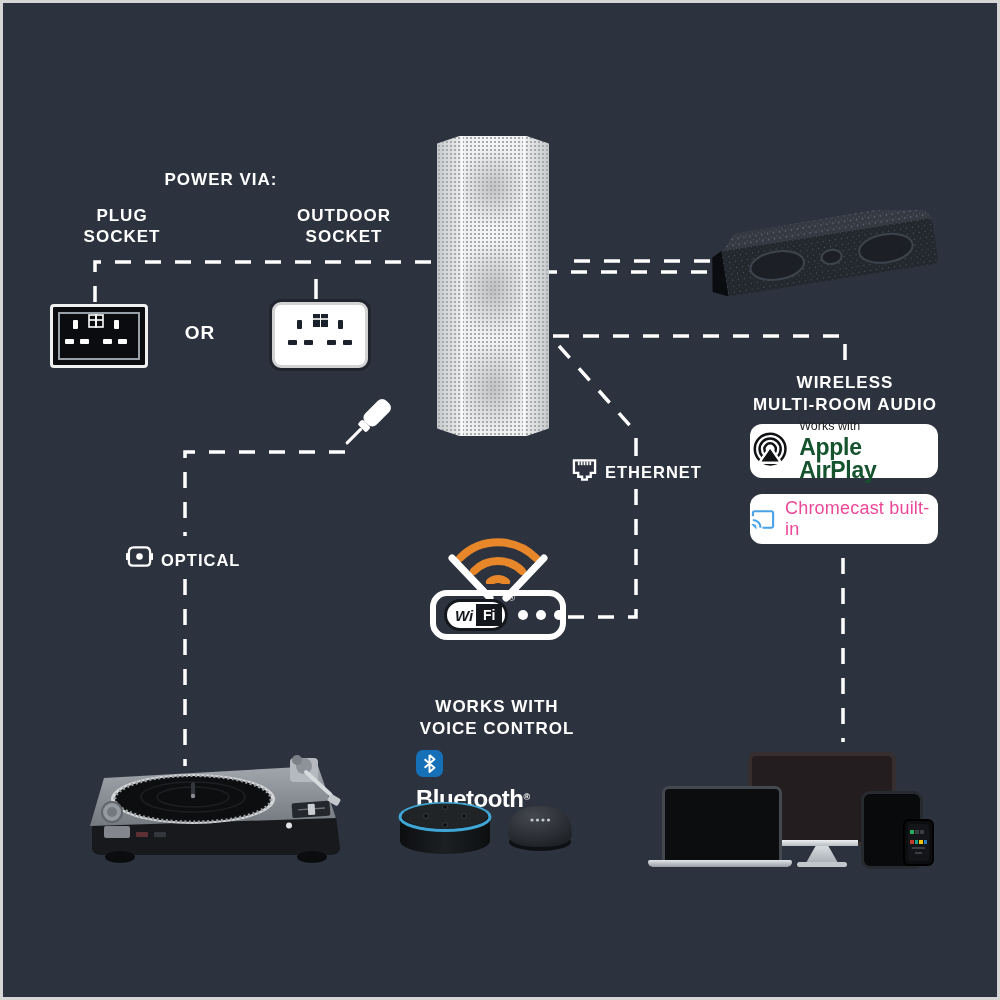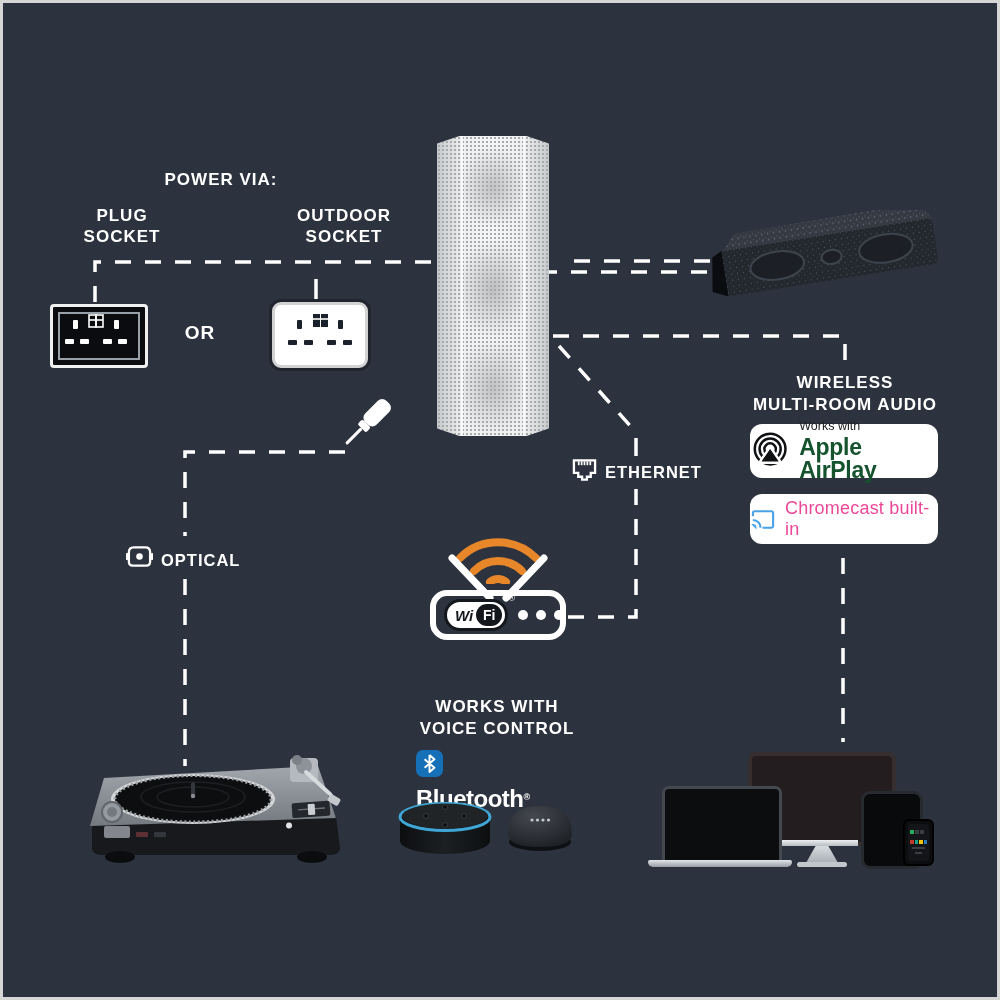--- a/index.html
+++ b/index.html
@@ -72,21 +72,21 @@
   .router{
     position:absolute;left:430px;top:590px;width:136px;height:50px;
     border:6px solid #ffffff;border-radius:17px;background:transparent;
     display:flex;align-items:center;gap:10px;padding:0 8px;box-sizing:border-box;
   }
   .wifi-pill{
     position:relative;display:flex;align-items:center;background:#ffffff;
     border:3px solid #14171c;border-radius:16px;height:26px;padding:0 3px 0 8px;
   }
   .wifi-wi{font-weight:700;font-size:15px;color:#14171c;letter-spacing:0;font-style:italic;}
-  .wifi-fi-box{background:#14171c;border-radius:11px;height:22px;min-width:26px;margin-left:3px;
+  .wifi-fi-box{background:#14171c;border-radius:0;height:22px;min-width:26px;margin-left:3px;
     display:flex;align-items:center;justify-content:center;}
   .wifi-fi{font-weight:700;font-size:14px;color:#ffffff;}
   .wifi-reg{position:absolute;top:-9px;right:-10px;font-size:9px;color:#ffffff;font-weight:400;}
   .router-dots{display:flex;gap:8px;}
   .router-dots i{width:10px;height:10px;border-radius:50%;background:#ffffff;}
   
   .bt-row{position:absolute;left:416px;top:748px;display:flex;align-items:flex-start;gap:7px;flex-direction:column;}
   .bt-icon{width:27px;height:27px;border-radius:7px;background:#1670b8;
     display:flex;align-items:center;justify-content:center;margin-top:2px;}
   .bt-word{font-weight:700;font-size:24px;color:#fff;letter-spacing:-0.5px;line-height:30px;}

